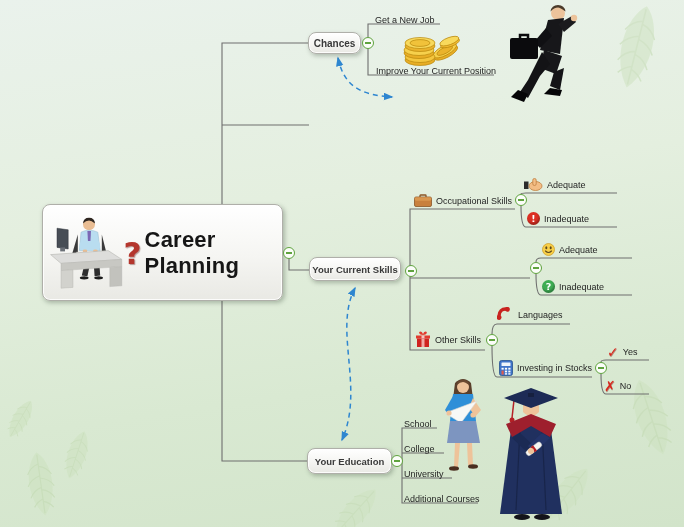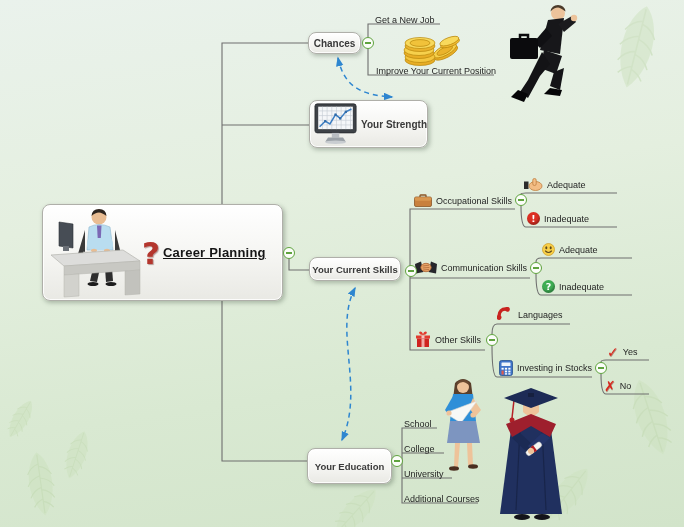--- a/index.html
+++ b/index.html
@@ -38,21 +38,21 @@
   .badge.red{background:#dc2f23;}
   .badge.green{background:#3fae54;}
   .mark{
     font-family:"DejaVu Sans",sans-serif;font-weight:bold;font-size:14px;line-height:14px;
     color:#d8271d;text-shadow:.6px .6px 0 rgba(130,10,5,.45);
   }
   .qmark{
     font-family:"DejaVu Sans",sans-serif;font-weight:bold;font-size:31px;color:#b4362d;
     text-shadow:1px 1px 1px rgba(90,15,10,.4);margin:0 3px 0 1px;line-height:30px;
   }
-  .ctitle{font-size:13px;font-weight:bold;color:#161616;letter-spacing:.2px;text-decoration:underline;}
+  .ctitle{font-size:22px;font-weight:bold;color:#161616;letter-spacing:.2px;}
   .img{position:absolute;}
 </style>
 </head>
 <body>
 
 <div id="canvas">
 
   <svg class="layer" width="684" height="527">
     <defs>
       <g id="leafshape">
@@ -118,44 +118,26 @@
       <polygon points="76,63 91,62 91,86 76,87" fill="#c2c2bd" stroke="#b4b4af" stroke-width="0.5"></polygon>
     </svg>
     <span class="qmark">?</span>
     <span class="ctitle">Career Planning</span>
   </div>
 
   <div class="node" style="left:308px;top:32px;width:53px;height:22px;font-size:10px;">
     <span class="nlabel">Chances</span>
   </div>
 
-  <div class="node" style="left:309px;top:100px;width:119px;height:48px;font-size:10px;justify-content:flex-start;padding-left:4px;gap:4px;">
-    <svg width="46" height="44" viewBox="0 0 46 44">
-      <rect x="1" y="0.5" width="44" height="31" rx="2.5" fill="#3e4247" stroke="#24272b" stroke-width="0.8"></rect>
-      <rect x="4.5" y="3.5" width="37" height="24" fill="#f5f7f9"></rect>
-      <path d="M9,3.5 V27.5 M14,3.5 V27.5 M19,3.5 V27.5 M24,3.5 V27.5 M29,3.5 V27.5 M34,3.5 V27.5 M39,3.5 V27.5 M4.5,8 H41.5 M4.5,13 H41.5 M4.5,18 H41.5 M4.5,23 H41.5" stroke="#c6cdd4" stroke-width="0.7" fill="none"></path>
-      <polyline points="6,25 12,19 17,22 23,12 28,16 34,9 40,6" fill="none" stroke="#3c7ec2" stroke-width="1.6"></polyline>
-      <g fill="#2f6aa8">
-        <rect x="10.8" y="17.8" width="2.4" height="2.4"></rect>
-          <rect x="21.8" y="10.8" width="2.4" height="2.4"></rect>
-        <rect x="26.8" y="14.8" width="2.4" height="2.4"></rect>
-          <rect x="32.8" y="7.8" width="2.4" height="2.4"></rect>
-      </g>
-      <rect x="19" y="31.5" width="8" height="5" fill="#b9bdc2"></rect>
-      <path d="M12,41 L34,41 L31,36.5 L15,36.5 Z" fill="#9aa0a6"></path>
-      <ellipse cx="23" cy="41.5" rx="11" ry="1.8" fill="#c9cdd1"></ellipse>
-    </svg>
-    <span class="nlabel">Your Strength</span>
-  </div>
 
   <div class="node" style="left:309px;top:257px;width:92px;height:24px;font-size:9.5px;">
     <span class="nlabel">Your Current Skills</span>
   </div>
 
-  <div class="node" style="left:307px;top:448px;width:85px;height:36px;font-size:9.5px;">
+  <div class="node" style="left:307px;top:448px;width:85px;height:26px;font-size:9.5px;">
     <span class="nlabel">Your Education</span>
   </div>
 
   <div class="ltopic" style="left:375px;top:11px;text-align:right;">
     <span>Get a New Job</span>
   </div>
   <div class="ltopic" style="left:376px;top:62px;">
     <span>Improve Your Current Position</span>
   </div>
 
@@ -173,29 +155,20 @@
       <ellipse cx="11.5" cy="8" rx="6.5" ry="4.5" fill="#f3bd85" stroke="#c08040" stroke-width="0.8"></ellipse>
       <rect x="8.8" y="0.5" width="3.4" height="7" rx="1.6" fill="#f3bd85" stroke="#c08040" stroke-width="0.8"></rect>
     </svg>
     <span>Adequate</span>
   </div>
   <div class="ltopic" style="left:527px;top:210px;">
     <span class="badge red">!</span>
     <span>Inadequate</span>
   </div>
 
-  <div class="ltopic" style="left:415px;top:259px;">
-    <svg width="22" height="13" viewBox="0 0 22 13">
-      <polygon points="0,3 6,0.5 8.5,11 1,12.5" fill="#26262b"></polygon>
-      <polygon points="22,3 16,0.5 13.5,11 21,12.5" fill="#26262b"></polygon>
-      <ellipse cx="11" cy="6.5" rx="5.2" ry="4.2" fill="#e9a468" stroke="#a86332" stroke-width="0.8"></ellipse>
-      <path d="M7.5,5 L14,4.2 M7.8,7 L14.4,6.4 M8.2,9 L14,8.4" stroke="#a86332" stroke-width="0.7" fill="none"></path>
-    </svg>
-    <span>Communication Skills</span>
-  </div>
   <div class="ltopic" style="left:542px;top:241px;">
     <svg width="13" height="13" viewBox="0 0 13 13">
       <circle cx="6.5" cy="6.5" r="6" fill="#f8cf47" stroke="#cf9f2b" stroke-width="0.8"></circle>
       <ellipse cx="4.3" cy="4.8" rx="1" ry="1.5" fill="#5d4a1e"></ellipse>
       <ellipse cx="8.7" cy="4.8" rx="1" ry="1.5" fill="#5d4a1e"></ellipse>
       <path d="M3.5,8 Q6.5,11 9.5,8" fill="none" stroke="#5d4a1e" stroke-width="1.1" stroke-linecap="round"></path>
     </svg>
     <span>Adequate</span>
   </div>
   <div class="ltopic" style="left:542px;top:278px;">

